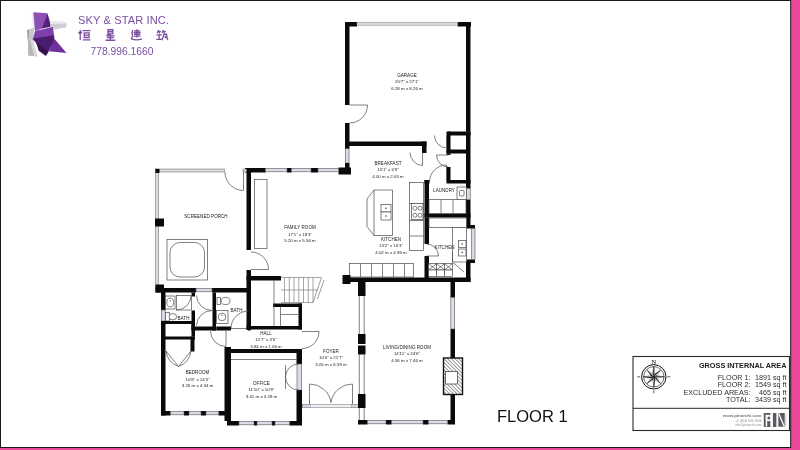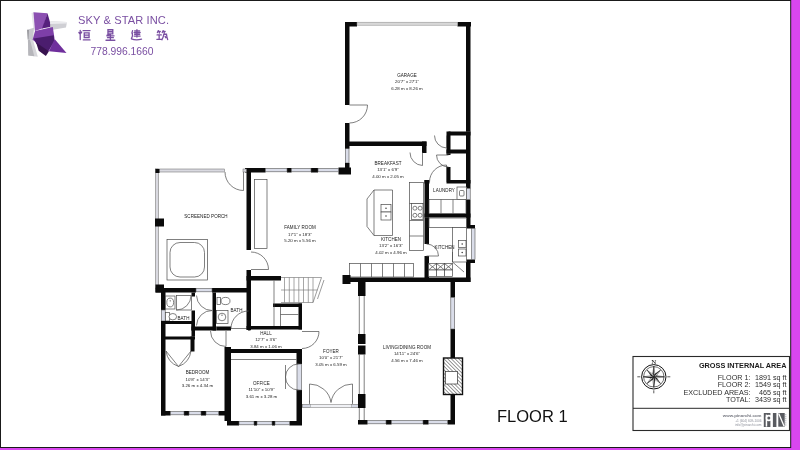--- a/index.html
+++ b/index.html
@@ -1,16 +1,16 @@
 <!DOCTYPE html>
 <html><head>
 <meta charset="utf-8">
 <style>
 html,body{margin:0;padding:0;background:#fff;}
-#page{position:relative;width:800px;height:450px;background:#d946ef;overflow:hidden;}
+#page{position:relative;width:800px;height:450px;background:#ec4899;overflow:hidden;}
 svg{position:absolute;left:0;top:0;}
 </style>
 </head>
 <body>
 <div id="page">
 <svg width="800" height="450" viewBox="0 0 800 450">
 <defs>
 <pattern id="hatch" width="2.6" height="2.6" patternUnits="userSpaceOnUse" patternTransform="rotate(-45)">
 <rect width="2.6" height="2.6" fill="#fff"></rect>
           <line x1="0" y1="0" x2="0" y2="2.6" stroke="#2a2a2a" stroke-width="0.95"></line>

